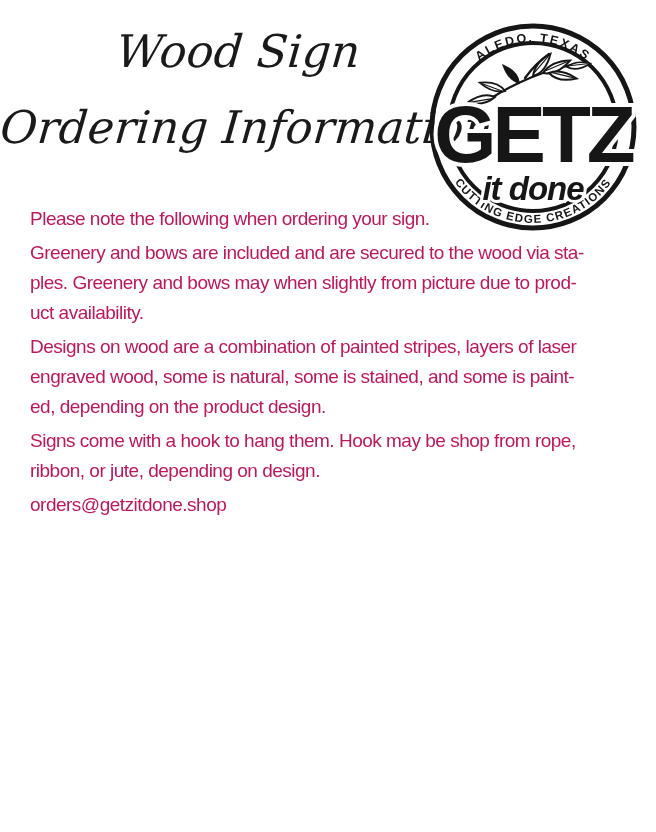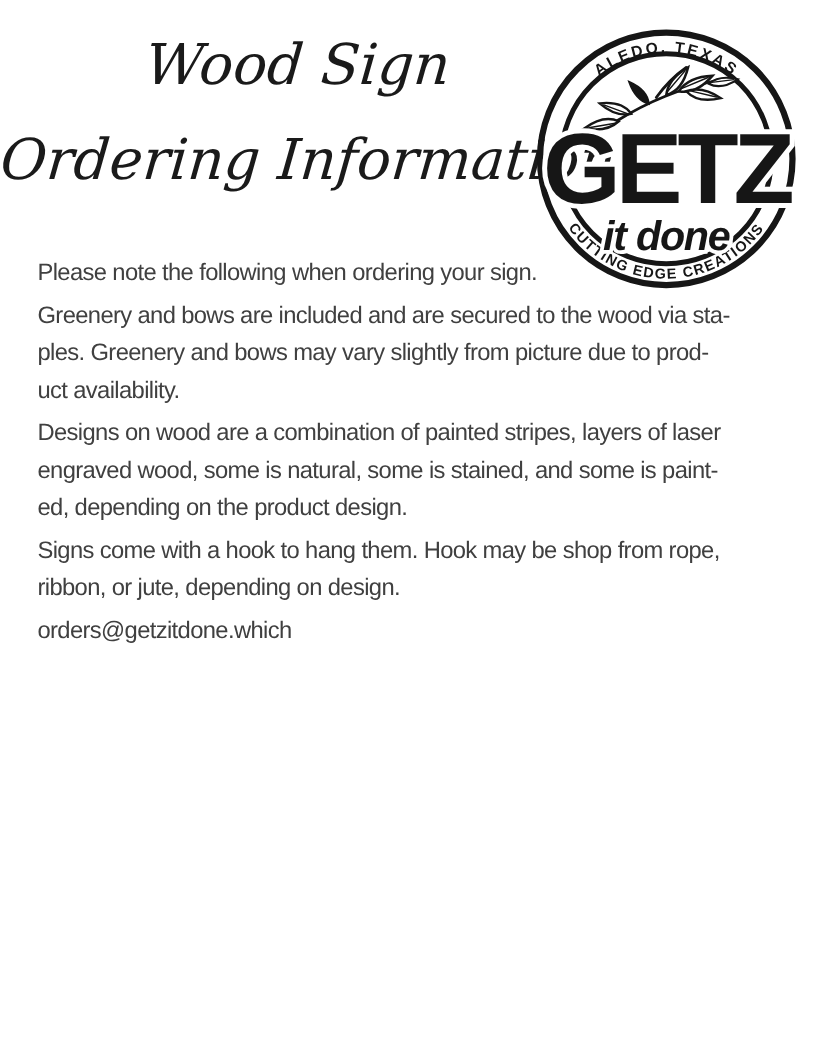--- a/index.html
+++ b/index.html
@@ -35,21 +35,21 @@
     position: absolute;
     left: 30px;
     top: 204px;
     width: 620px;
   }
   .para {
     margin: 0 0 4px 0;
     font-size: 19px;
     line-height: 30px;
     letter-spacing: -0.5px;
-    color: #404040;
+    color: #be185d;
     white-space: pre;
   }
   .email { margin-bottom: 0; }
   svg text { font-family: "Liberation Sans", sans-serif; }
 </style>
 </head>
 <body>
 
 <div class="page">
 
@@ -108,23 +108,23 @@
     </g>
 
     <text x="106" y="141" text-anchor="middle" font-family="DejaVu Serif, serif" font-weight="bold" font-size="80" letter-spacing="-4" fill="#161616" stroke="#ffffff" stroke-width="8" paint-order="stroke">GETZ</text>
 
     <text x="106" y="179" text-anchor="middle" font-family="DejaVu Serif, serif" font-style="italic" font-weight="bold" font-size="33" letter-spacing="-1" fill="#161616" stroke="#ffffff" stroke-width="6" paint-order="stroke">it done</text>
   </svg>
 
   <div class="body-text">
     <p class="para">Please note the following when ordering your sign.</p>
     <p class="para">Greenery and bows are included and are secured to the wood via sta-
-ples. Greenery and bows may vary slightly from picture due to prod-
+ples. Greenery and bows may when slightly from picture due to prod-
 uct availability.</p>
     <p class="para">Designs on wood are a combination of painted stripes, layers of laser
 engraved wood, some is natural, some is stained, and some is paint-
 ed, depending on the product design.</p>
     <p class="para">Signs come with a hook to hang them. Hook may be shop from rope,
 ribbon, or jute, depending on design.</p>
-    <p class="para email">orders@getzitdone.which</p>
+    <p class="para email">orders@getzitdone.shop</p>
   </div>
 
 </div>
 
 </body></html>

